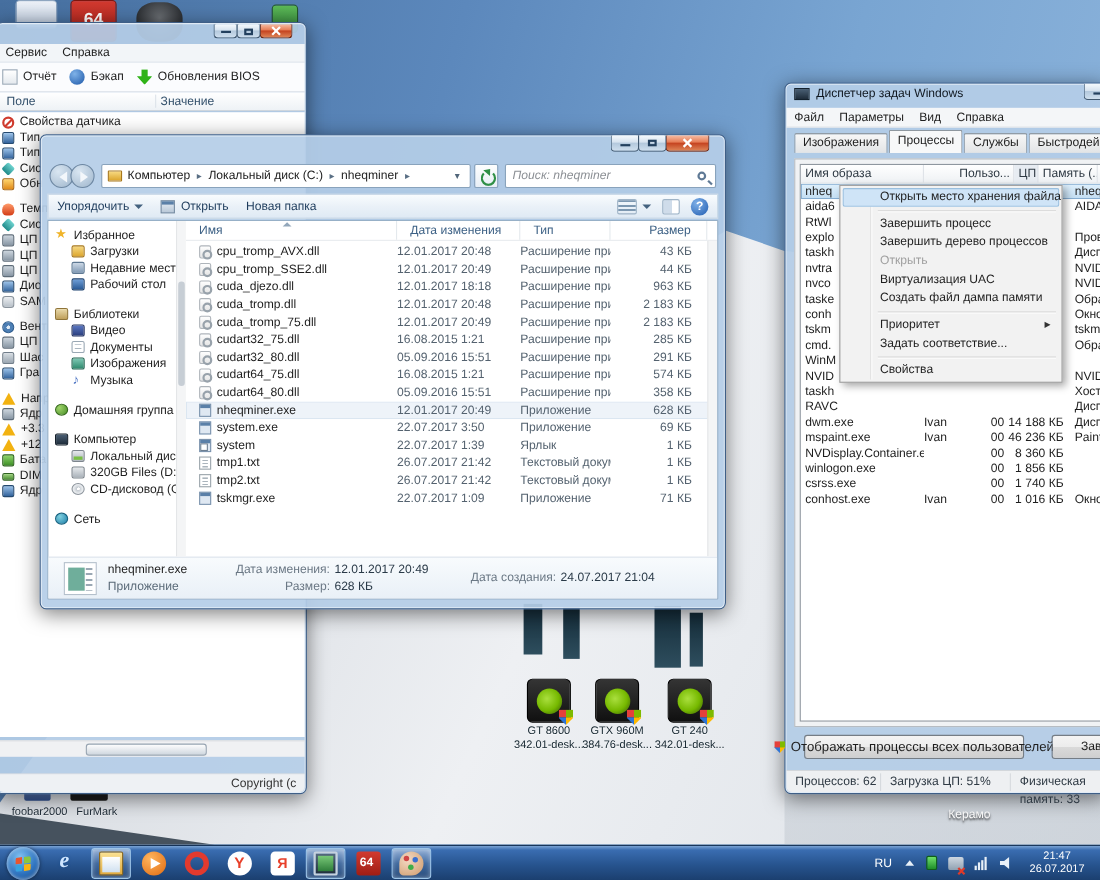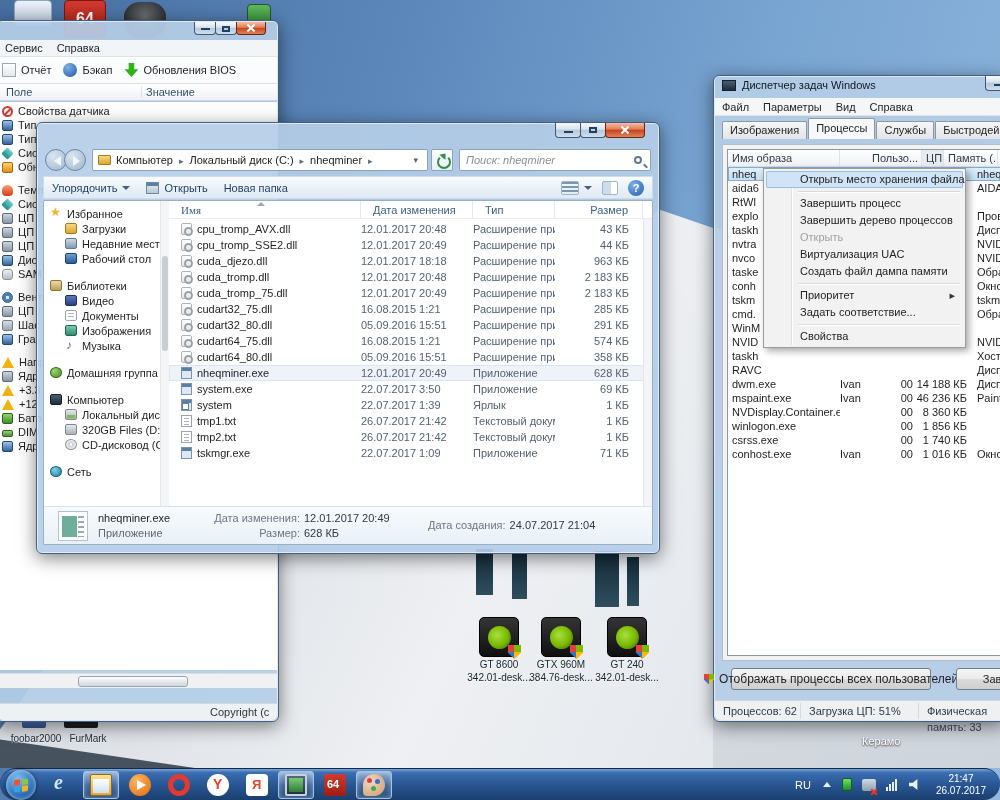--- a/index.html
+++ b/index.html
@@ -149,21 +149,21 @@
 .s-disk .sic{background:linear-gradient(#e6e9ec,#aab2ba);border:1px solid #7d858d;}
 .s-disk .sic::after{content:"";position:absolute;left:1px;bottom:1px;right:1px;height:3px;background:#79c045;}
 .s-disk2 .sic{background:linear-gradient(#e6e9ec,#aab2ba);border:1px solid #7d858d;}
 .s-cd .sic{background:radial-gradient(circle,#fff 20%,#c6ccd2 21%,#e8ebee 60%);border-radius:50%;border:1px solid #8d959d;}
 .s-net .sic{background:radial-gradient(circle at 35% 30%,#7fd0e0,#1f7fa8);border-radius:50%;border:1px solid #16617f;}
 .e-sscroll{width:9px;background:#f4f5f6;border-left:1px solid #e4e6e8;position:relative;}
 .e-sthumb{position:absolute;left:1px;top:55px;width:6px;height:95px;background:#c7ced5;border-radius:3px;}
 .e-main{flex:1;display:flex;flex-direction:column;position:relative;overflow:hidden;}
 .e-cols{height:18px;display:flex;border-bottom:1px solid #e8ecef;color:#3d6185;position:relative;}
 .e-cols>div{border-right:1px solid #e4e9ed;padding-left:12px;line-height:18px;white-space:nowrap;overflow:hidden;}
-.hc1{width:192px;position:relative;font-family:Liberation Serif, serif;} .hc2{width:112px;} .hc3{width:82px;} .hc4{width:88px;text-align:right;padding-right:14px;}
+.hc1{width:192px;position:relative;} .hc2{width:112px;} .hc3{width:82px;} .hc4{width:88px;text-align:right;padding-right:14px;}
 .sortcaret{position:absolute;left:88px;top:1px;width:0;height:0;border-left:4px solid transparent;border-right:4px solid transparent;border-bottom:4px solid #93a7ba;}
 .e-rows{flex:1;overflow:hidden;padding-top:2px;}
 .frow{display:flex;height:16px;line-height:16px;}
 .frow.sel{background:#eef3f9;box-shadow:inset 0 0 0 1px #dbe6f1;}
 .fc1{width:192px;display:flex;align-items:center;padding-left:12px;white-space:nowrap;overflow:hidden;}
 .fc2{width:112px;color:#54626f;white-space:nowrap;} .fc3{width:82px;color:#54626f;white-space:nowrap;overflow:hidden;}
 .fc4{width:88px;text-align:right;padding-right:14px;color:#54626f;white-space:nowrap;}
 .fic{width:11px;height:12px;margin-right:5px;flex:none;position:relative;}
 .dll .fic{background:linear-gradient(#fefefe,#e6e6e6);border:1px solid #aeb4ba;border-radius:2px;}
 .dll .fic::after{content:"";position:absolute;left:2px;top:3px;width:5px;height:5px;border:2px solid #98a2ab;border-radius:50%;}
@@ -222,21 +222,21 @@
   clip-path:polygon(0 0,100% 0,100% 55%,50% 100%,0 55%);
   background-image:linear-gradient(90deg,#e5403a 50%,#7fba00 50%),linear-gradient(90deg,#2e74d6 50%,#ffb900 50%);
   background-size:100% 50%,100% 50%;background-position:0 0,0 100%;background-repeat:no-repeat;}
 .tm-status{position:absolute;left:1px;right:0;bottom:1px;height:20px;background:#eef0f2;border-top:1px solid #d3d7db;display:flex;align-items:center;color:#2f3a44;border-radius:0 0 0 5px;}
 .tm-status>div{padding-left:8px;border-right:1px solid #d6dade;height:16px;line-height:16px;}
 .ts1{width:86px;} .ts2{width:118px;} .ts3{flex:1;border-right:none;}
 
 
 .taskbar{position:absolute;left:0;right:0;bottom:0;height:32px;z-index:10;
   background:linear-gradient(#7ba4d4 0%,#3a6db1 12%,#27548f 55%,#1b3f6f 100%);
-  border-top:1px solid #0f2b4e;display:flex;align-items:center;border-radius:16px;}
+  border-top:1px solid #0f2b4e;display:flex;align-items:center;}
 .orb{width:30px;height:30px;border-radius:50%;margin:0 8px 0 6px;flex:none;position:relative;
   background:radial-gradient(circle at 40% 30%,#7fc0f0 0%,#2f74c0 55%,#123e78 100%);
   box-shadow:inset 0 0 4px rgba(255,255,255,.7),0 0 4px rgba(0,0,0,.5);}
 .flag{position:absolute;left:8px;top:9px;width:14px;height:13px;border-radius:2px;transform:skewY(-6deg);
   background-image:linear-gradient(90deg,#e8552f 46%,transparent 46%),linear-gradient(90deg,transparent 54%,#8cc63e 54%),linear-gradient(90deg,#35a3e0 46%,transparent 46%),linear-gradient(90deg,transparent 54%,#f7b410 54%);
   background-size:100% 6px,100% 6px,100% 6px,100% 6px;background-position:0 0,0 0,0 7px,0 7px;background-repeat:no-repeat;}
 .tbi{width:36px;height:28px;margin-right:3px;border-radius:3px;display:flex;align-items:center;justify-content:center;flex:none;position:relative;}
 .tbi.active{border:1px solid #9ec5e8;background:linear-gradient(rgba(255,255,255,.45),rgba(255,255,255,.12) 50%,rgba(255,255,255,.05));box-shadow:inset 0 0 5px rgba(255,255,255,.4);}
 .icn{width:22px;height:22px;position:relative;}
 .tb-ie .icn::after{content:"e";position:absolute;left:3px;top:-3px;font:italic bold 20px "Liberation Serif",serif;color:#cfe6ff;text-shadow:0 0 2px #1a4f8f;}

